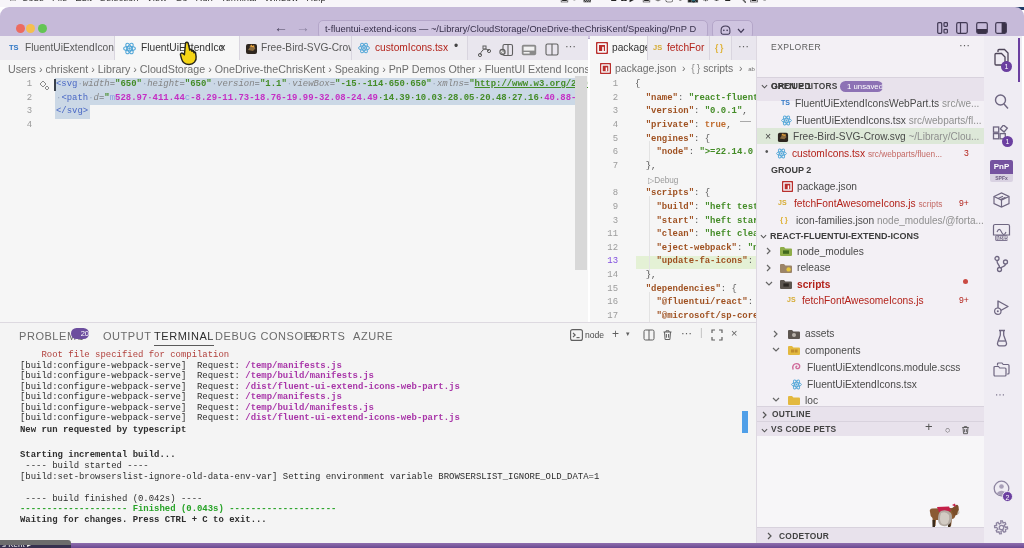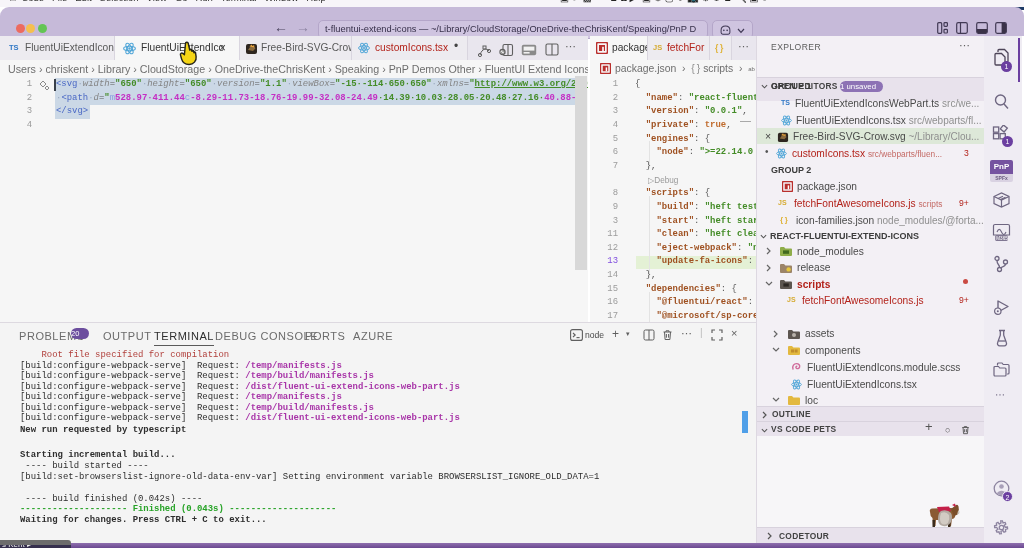--- a/index.html
+++ b/index.html
@@ -47,21 +47,21 @@
 #sidebar{left:756px;top:36px;width:228px;height:507px;background:#f3f0f5;border-left:1px solid #ddd8e1}
 .shead{position:absolute;left:0;width:228px;background:#e8e2ec;border-top:1px solid #d8d2dd;font-size:8.4px;font-weight:700;letter-spacing:.3px;color:#424242}
 .row{position:absolute;left:0;width:228px;height:16.6px;font-size:10.2px;color:#4a4a4a;white-space:nowrap;overflow:hidden}
 .row .desc{font-size:10px;color:#8f8f8f}
 .red{color:#b3231b}
 .reddesc{color:#c46a65}
 
 #actbar{left:984px;top:36px;width:38px;height:507px;background:#efecf3}
 
 #statusbar{left:0;top:543px;width:1024px;height:5px;background:linear-gradient(#8f6fae,#6a4890)}
-.badge{display:inline-block;background:#6c4e9e;color:#fff;border-radius:7px;text-align:left}
+.badge{display:inline-block;background:#6c4e9e;color:#fff;border-radius:7px;text-align:right}
 </style></head>
 <body>
 <div class="abs" style="left:1008px;top:0;width:16px;height:10px;background:#1d3a66"></div>
 <div class="abs" id="menubar">
     <span class="mtext">  Code   File   Edit   Selection   View   Go   Run   Terminal   Window   Help</span>
 <span class="mtext" style="left:560px;top:-8.5px;color:#222">▣ ●&nbsp;&nbsp;▩ ⋯&nbsp;&nbsp;▲&nbsp;◙&nbsp;▶&nbsp;&nbsp;▣&nbsp;⚙&nbsp;▢&nbsp;↺&nbsp;📷&nbsp;⚙&nbsp;⎊&nbsp;▲&nbsp;🔍&nbsp;▣&nbsp;☾</span>
 <span class="mtext" style="left:938px;top:-8.5px;color:#111;font-size:9px">Thu Mar 16  10:43:31</span>
   </div>
 <div class="abs" id="titlebar">
   <span class="tl" style="left:16px;background:#ec6b60"></span>

